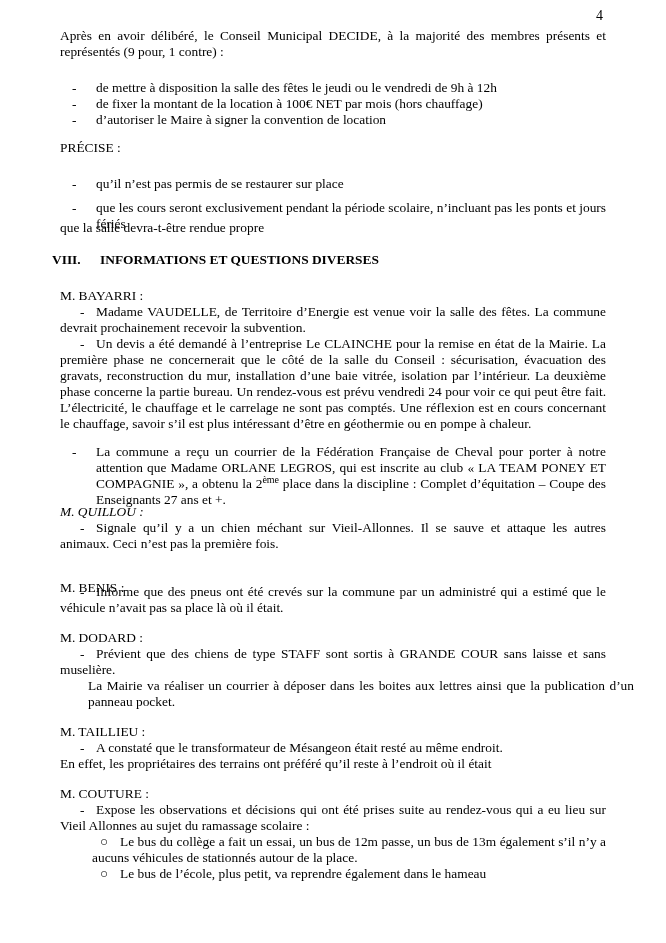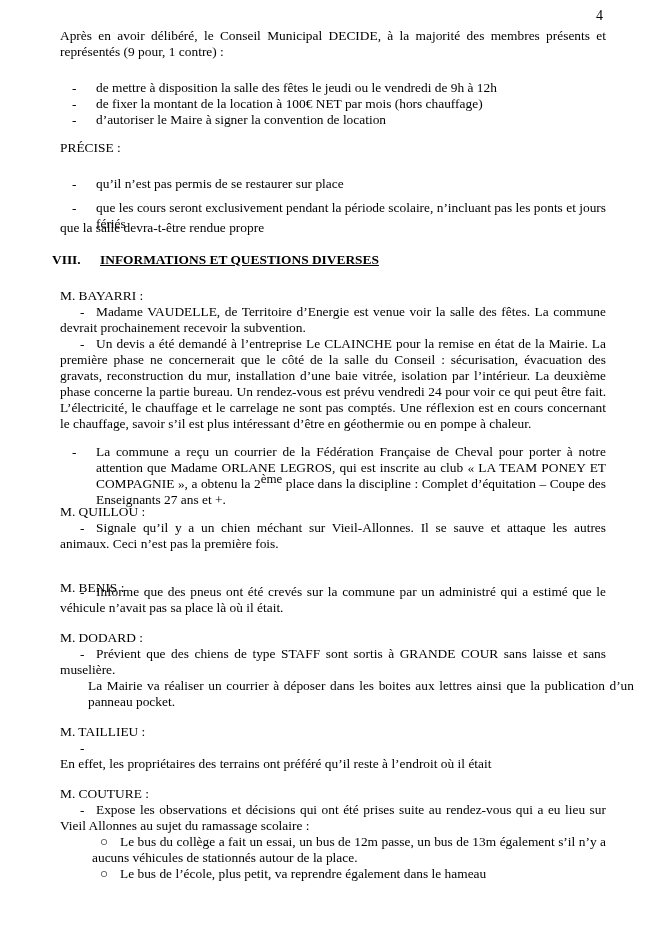--- a/index.html
+++ b/index.html
@@ -9,22 +9,22 @@
   .pnum { position: absolute; left: 596px; top: 8px; font-size: 14px; }
   p { margin: 0; }
   .just { text-align: justify; }
   .dash { position: relative; padding-left: 36px; margin-top: 12px; }
   .dash::before { content: "-"; position: absolute; left: 12px; }
   .dashin { text-indent: 36px; position: relative; }
   .dashin .d { position: absolute; left: -24px; text-indent: 0; }
   .ab { position: absolute; }
   .heading { font-weight: bold; }
   .heading .num { display: inline-block; width: 48px; }
-  .heading .t { text-decoration: underline; }
-  sup { font-size: 13px; line-height: 0; }
+  .heading .t { }
+  sup { font-size: 10px; line-height: 0; }
 </style>
 </head>
 <body>
 
 <div class="pnum">4</div>
 
 <div class="page">
 
   <p class="ab just" style="top:28px;width:546px;font-family:Liberation Serif, serif;">Après en avoir délibéré, le Conseil Municipal DECIDE, à la majorité des membres présents et représentés (9 pour, 1 contre) :</p>
 
@@ -39,32 +39,32 @@
 
   <p class="ab heading" style="top:252px;left:-8px;">
     <span class="num">VIII.</span><span class="t">INFORMATIONS ET QUESTIONS DIVERSES</span>
   </p>
 
   <p class="ab" style="top:288px;text-align:center;">M. BAYARRI :</p>
   <p class="ab just dashin" style="top:304px;width:546px;"><span class="d" style="left:20px;">-</span><span>Madame VAUDELLE, de Territoire d’Energie est venue voir la salle des fêtes. La commune devrait prochainement recevoir la subvention.</span></p>
   <p class="ab just dashin" style="top:336px;width:546px;"><span class="d" style="left:20px;">-</span><span>Un devis a été demandé à l’entreprise Le CLAINCHE pour la remise en état de la Mairie. La première phase ne concernerait que le côté de la salle du Conseil : sécurisation, évacuation des gravats, reconstruction du mur, installation d’une baie vitrée, isolation par l’intérieur. La deuxième phase concerne la partie bureau. Un rendez-vous est prévu vendredi 24 pour voir ce qui peut être fait. L’électricité, le chauffage et le carrelage ne sont pas comptés. Une réflexion est en cours concernant le chauffage, savoir s’il est plus intéressant d’être en géothermie ou en pompe à chaleur.</span></p>
   <p class="ab dash just" style="top:432px;width:510px;"><span>La commune a reçu un courrier de la Fédération Française de Cheval pour porter à notre attention que Madame ORLANE LEGROS, qui est inscrite au club « LA TEAM PONEY ET COMPAGNIE », a obtenu la 2</span><sup>ème</sup><span> place dans la discipline : Complet d’équitation – Coupe des Enseignants 27 ans et +.</span></p>
 
-  <p class="ab" style="top:504px;">M. QUILLOU :</p>
+  <p class="ab" style="top:504px;font-style:italic;">M. QUILLOU :</p>
   <p class="ab just dashin" style="top:520px;width:546px;"><span class="d" style="left:20px;">-</span><span>Signale qu’il y a un chien méchant sur Vieil-Allonnes. Il se sauve et attaque les autres animaux. Ceci n’est pas la première fois.</span></p>
 
   <p class="ab" style="top:568px;margin-top:12px;">M. BENIS :</p>
   <p class="ab just dashin" style="top:584px;width:546px;"><span class="d" style="left:20px;">-</span><span>Informe que des pneus ont été crevés sur la commune par un administré qui a estimé que le véhicule n’avait pas sa place là où il était.</span></p>
 
   <p class="ab" style="top:630px;">M. DODARD :</p>
   <p class="ab just dashin" style="top:646px;width:546px;"><span class="d" style="left:20px;">-</span><span>Prévient que des chiens de type STAFF sont sortis à GRANDE COUR sans laisse et sans muselière.</span></p>
   <p class="ab just" style="top:678px;width:546px;margin-left:28px;">La Mairie va réaliser un courrier à déposer dans les boites aux lettres ainsi que la publication d’un panneau pocket.</p>
 
   <p class="ab" style="top:724px;">M. TAILLIEU :</p>
-  <p class="ab dashin" style="top:740px;width:546px;"><span class="d" style="left:20px;">-</span></p>
+  <p class="ab dashin" style="top:740px;width:546px;"><span class="d" style="left:20px;">-</span><span>A constaté que le transformateur de Mésangeon était resté au même endroit.</span></p>
   <p class="ab" style="top:756px;">En effet, les propriétaires des terrains ont préféré qu’il reste à l’endroit où il était</p>
 
   <p class="ab" style="top:786px;">M. COUTURE :</p>
   <p class="ab just dashin" style="top:802px;width:546px;"><span class="d" style="left:20px;">-</span><span>Expose les observations et décisions qui ont été prises suite au rendez-vous qui a eu lieu sur Vieil Allonnes au sujet du ramassage scolaire :</span></p>
   <p class="ab" style="top:834px;left:32px;width:514px;text-indent:28px;text-align:justify;"><span style="position:absolute;left:8px;text-indent:0;">○</span><span>Le bus du collège a fait un essai, un bus de 12m passe, un bus de 13m également s’il n’y a aucuns véhicules de stationnés autour de la place.</span></p>
   <p class="ab" style="top:866px;left:60px;"><span style="position:absolute;left:-20px;">○</span><span>Le bus de l’école, plus petit, va reprendre également dans le hameau</span></p>
 
 </div>
 
 </body></html>

